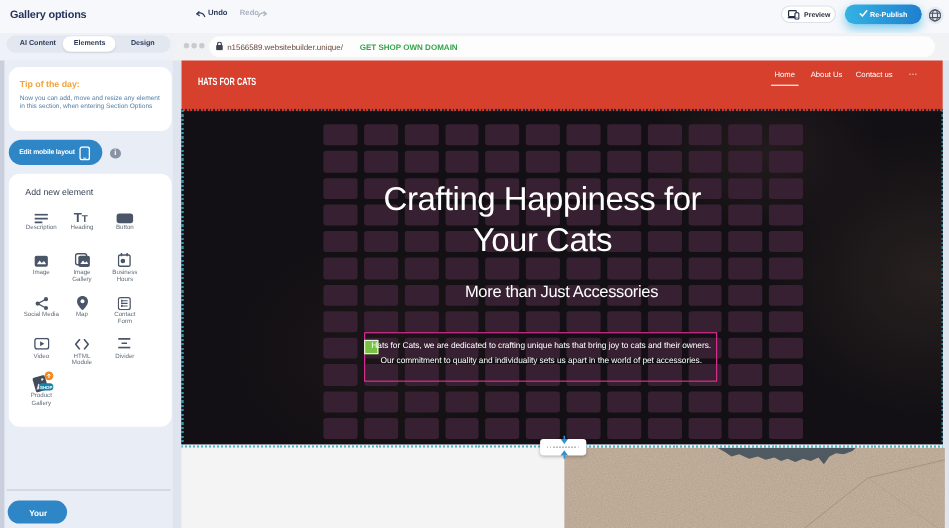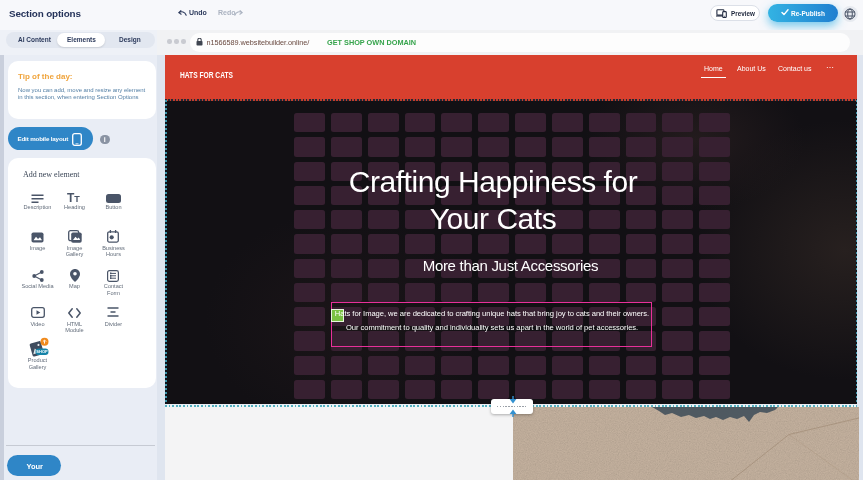--- a/index.html
+++ b/index.html
@@ -5,21 +5,21 @@
   * { margin:0; padding:0; box-sizing:border-box; }
   html,body { width:863px; height:480px; overflow:hidden; }
   body { font-family:"Liberation Sans", sans-serif; position:relative; background:#e9edf5; }
   .abs { position:absolute; }
   .lbl { font-size:5.6px; line-height:6.5px; color:#626c7a; text-align:center; }
 </style>
 </head>
 <body>
 
 <div class="abs" style="left:0;top:0;width:863px;height:30px;background:#f7f8fb;"></div>
-<div class="abs" style="left:9px;top:8px;font-size:9.9px;font-weight:bold;color:#25335a;letter-spacing:-0.15px;">Section options</div>
+<div class="abs" style="left:9px;top:8px;font-size:9.9px;font-weight:bold;color:#25335a;letter-spacing:-0.15px;">Gallery options</div>
 
 <svg class="abs" style="left:178px;top:10px;" width="9" height="6" viewBox="0 0 9 6">
   <path d="M0.8 2.6 L2.9 0.6 M0.8 2.6 L3.1 4.2 M0.8 2.6 C3.6 1.1 6.8 1.5 8.2 5.2" fill="none" stroke="#2c3a5c" stroke-width="1.1" stroke-linecap="round"></path>
 </svg>
 <div class="abs" style="left:189px;top:8.5px;font-size:7px;font-weight:bold;color:#2c3a5c;">Undo</div>
 <div class="abs" style="left:218px;top:8.5px;font-size:7px;font-weight:bold;color:#aab2c0;">Redo</div>
 <svg class="abs" style="left:234px;top:10px;" width="9" height="6" viewBox="0 0 9 6">
   <path d="M8.2 2.6 L6.1 0.6 M8.2 2.6 L5.9 4.2 M8.2 2.6 C5.4 1.1 2.2 1.5 0.8 5.2" fill="none" stroke="#aab2c0" stroke-width="1.1" stroke-linecap="round"></path>
 </svg>
 
@@ -54,40 +54,40 @@
 
 <div class="abs" style="left:157px;top:30px;width:706px;height:25px;background:#f1f2f4;"></div>
 <div class="abs" style="left:167px;top:39px;width:4.5px;height:4.5px;border-radius:50%;background:#c9cbd1;"></div>
 <div class="abs" style="left:174px;top:39px;width:4.5px;height:4.5px;border-radius:50%;background:#c9cbd1;"></div>
 <div class="abs" style="left:181px;top:39px;width:4.5px;height:4.5px;border-radius:50%;background:#c9cbd1;"></div>
 <div class="abs" style="left:190px;top:33px;width:660px;height:19px;background:#fdfdfd;border-radius:9.5px;"></div>
 <svg class="abs" style="left:196px;top:38px;" width="7" height="8" viewBox="0 0 7 8">
   <rect x="0.5" y="3" width="6" height="4.6" rx="0.8" fill="#3f4550"></rect>
   <path d="M1.8 3 V2 a1.7 1.7 0 0 1 3.4 0 V3" fill="none" stroke="#3f4550" stroke-width="1.1"></path>
 </svg>
-<div class="abs" style="left:206.5px;top:38px;font-size:7.3px;letter-spacing:-0.05px;color:#6a4a40;">n1566589.websitebuilder.online/</div>
+<div class="abs" style="left:206.5px;top:38px;font-size:7.3px;letter-spacing:-0.05px;color:#6a4a40;">n1566589.websitebuilder.unique/</div>
 <div class="abs" style="left:327px;top:38px;font-size:7.3px;font-weight:bold;color:#36a44c;">GET SHOP OWN DOMAIN</div>
 
 <div class="abs" style="left:0;top:55px;width:157px;height:425px;background:#e9edf5;"></div>
 <div class="abs" style="left:0;top:55px;width:4px;height:425px;background:#c9cfdc;"></div>
 
 <div class="abs" style="left:7.5px;top:61px;width:148px;height:58px;background:#fff;border-radius:10px;"></div>
 <div class="abs" style="left:18px;top:71.5px;font-size:8px;font-weight:bold;color:#f0a43c;">Tip of the day:</div>
 <div class="abs" style="left:18px;top:87px;width:140px;font-size:6px;line-height:7.4px;color:#537fa5;letter-spacing:-0.02px;">Now you can add, move and resize any element<br>in this section, when entering Section Options</div>
 
 <div class="abs" style="left:7.5px;top:127px;width:85px;height:23px;background:#2f86c7;border-radius:12px;"></div>
 <div class="abs" style="left:17.5px;top:134.5px;font-size:6.2px;font-weight:bold;color:#fff;letter-spacing:-0.15px;">Edit mobile layout</div>
 <svg class="abs" style="left:71.5px;top:132.5px;" width="10" height="13" viewBox="0 0 10 13">
   <rect x="0.7" y="0.7" width="8.6" height="11.6" rx="2" fill="none" stroke="#fff" stroke-width="1.3"></rect>
   <path d="M3.5 10.8 h3" stroke="#fff" stroke-width="0.8"></path>
 </svg>
 <div class="abs" style="left:100px;top:134.5px;width:9.5px;height:9.5px;border-radius:50%;background:#8a93a3;color:#fff;font-size:7px;font-weight:bold;text-align:center;line-height:9.5px;">i</div>
 
 <div class="abs" style="left:7.5px;top:158px;width:148.5px;height:230px;background:#fff;border-radius:10px;"></div>
-<div class="abs" style="left:23px;top:170px;font-size:8px;color:#3b4657;font-family:Liberation Serif, serif;">Add new element</div>
+<div class="abs" style="left:23px;top:170px;font-size:8px;color:#3b4657;">Add new element</div>
 
 <svg class="abs" style="left:31px;top:194px;" width="13" height="10" viewBox="0 0 13 10">
   <path d="M0.5 1.2 h12 M0.5 4.7 h12 M0.5 8.2 h7" stroke="#4a5568" stroke-width="1.6"></path>
 </svg>
 <div class="abs" style="left:67px;top:191px;font-size:12px;font-weight:bold;color:#4a5568;">T<span style="font-size:9px;">T</span></div>
 <div class="abs" style="left:106px;top:193.5px;width:15px;height:9.5px;background:#4a5568;border-radius:2.5px;"></div>
 
 <div class="abs lbl" style="left:12px;top:203.5px;width:51px;">Description</div>
 <div class="abs lbl" style="left:49px;top:203.5px;width:51px;">Heading</div>
 <div class="abs lbl" style="left:88px;top:203.5px;width:51px;">Button</div>
@@ -322,21 +322,21 @@
     <div style="background: rgb(55, 32, 49); border-radius: 2.5px;"></div>
     <div style="background: rgb(55, 32, 49); border-radius: 2.5px;"></div>
     <div style="background: rgb(55, 32, 49); border-radius: 2.5px;"></div>
   </div>
 
 <div class="abs" style="left:165px;top:163px;width:656px;text-align:center;color:#fff;font-size:30px;line-height:37px;letter-spacing:-0.45px;">Crafting Happiness for<br>Your Cats</div>
 <div class="abs" style="left:165px;top:257px;width:656px;text-align:center;color:#fff;font-size:15px;letter-spacing:-0.3px;padding-left:35px;">More than Just Accessories</div>
 
 <div class="abs" style="left:331px;top:302px;width:321px;height:45px;border:1px solid #e8309a;"></div>
 <div class="abs" style="left:331px;top:309px;width:13px;height:13px;background:#7ac143;border:1.5px solid #e9f5e0;"></div>
-<div class="abs" style="left:334px;top:306.5px;width:316px;text-align:center;color:#fff;font-size:7.6px;line-height:14.2px;letter-spacing:-0.05px;">Hats for Image, we are dedicated to crafting unique hats that bring joy to cats and their owners. Our commitment to quality and individuality sets us apart in the world of pet accessories.</div>
+<div class="abs" style="left:334px;top:306.5px;width:316px;text-align:center;color:#fff;font-size:7.6px;line-height:14.2px;letter-spacing:-0.05px;">Hats for Cats, we are dedicated to crafting unique hats that bring joy to cats and their owners. Our commitment to quality and individuality sets us apart in the world of pet accessories.</div>
 
 <div class="abs" style="left:165px;top:99px;width:692px;height:2px;background:repeating-linear-gradient(90deg,#232733 0 1.6px,#c33d2c 1.6px 3.2px);"></div>
 <div class="abs" style="left:165px;top:100px;width:1.5px;height:304px;background:repeating-linear-gradient(180deg,#3e95ab 0 2px,#11131a 2px 4px);"></div>
 <div class="abs" style="left:855.5px;top:100px;width:1.5px;height:304px;background:repeating-linear-gradient(180deg,#3e95ab 0 2px,#11131a 2px 4px);"></div>
 <div class="abs" style="left:165px;top:404.5px;width:692px;height:2px;background:repeating-linear-gradient(90deg,#54b0c0 0 1.8px,#eef6f7 1.8px 3.6px);"></div>
 
 <div class="abs" style="left:165px;top:406.5px;width:348px;height:73.5px;background:#f4f4f5;"></div>
 <svg class="abs" style="left:513px;top:406.5px;" width="346" height="73.5" viewBox="0 0 346 73.5">
   <defs>
     <filter id="soft" x="-10%" y="-10%" width="120%" height="130%">

